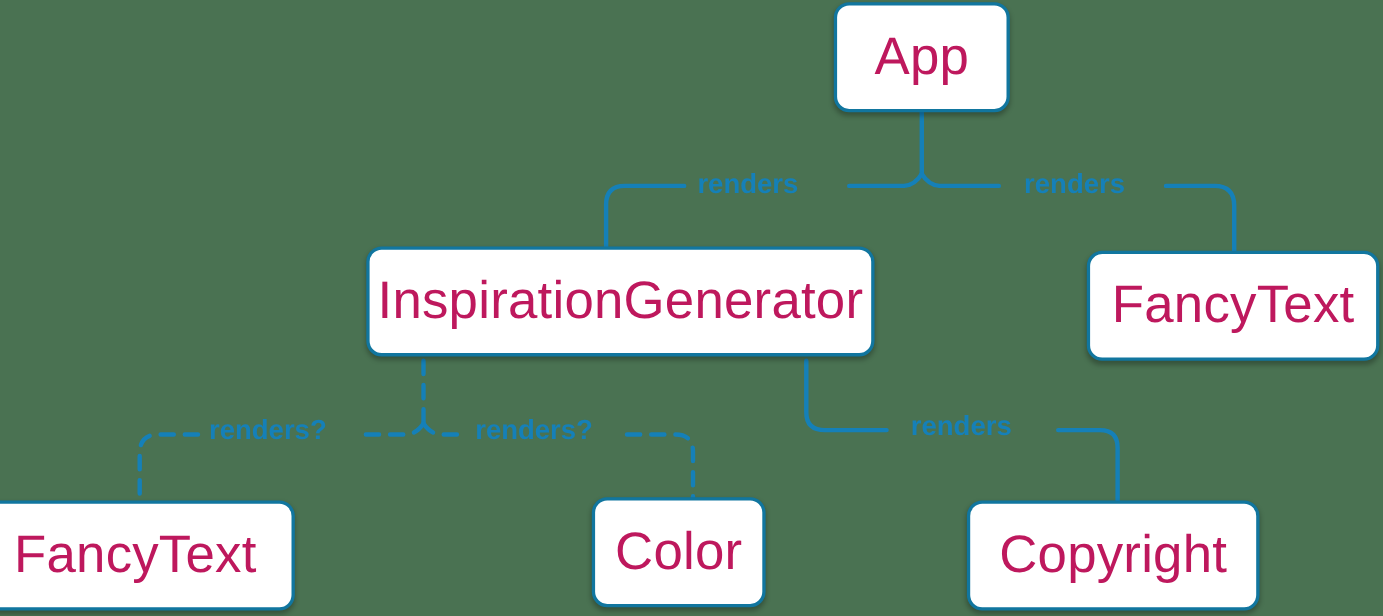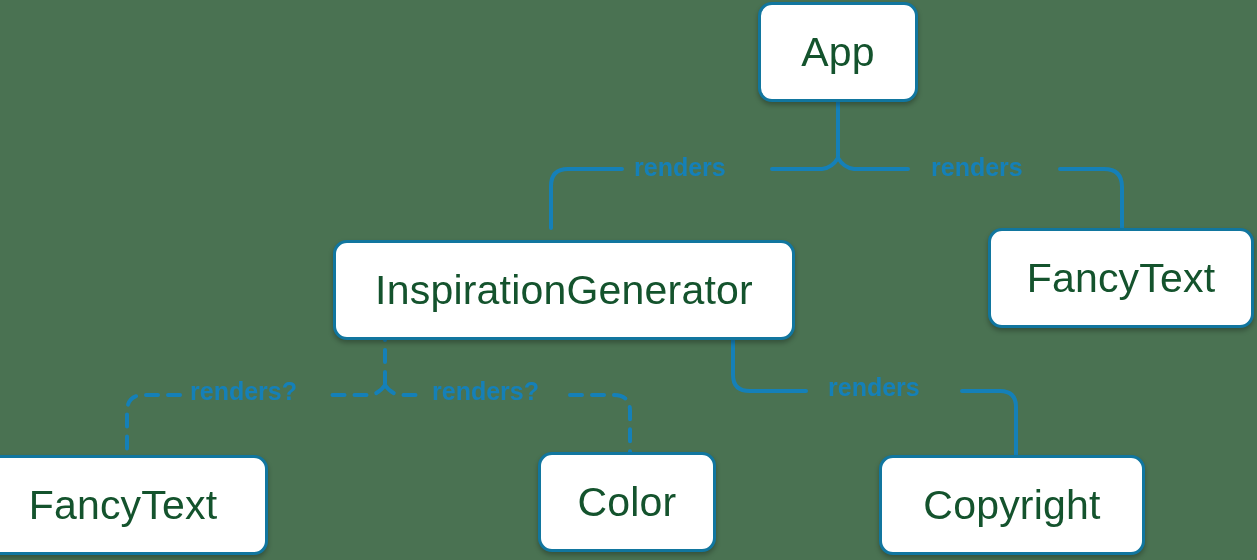--- a/index.html
+++ b/index.html
@@ -31,32 +31,32 @@
     background: #ffffff;
     border: 3px solid #11769f;
     border-radius: 14px;
     display: flex;
     align-items: center;
     justify-content: center;
     box-shadow: 0 3px 5px rgba(0,0,0,0.28);
     z-index: 5;
   }
   .node-label {
-    color: #14532d;
-    font-size: 41px;
+    color: #be185d;
+    font-size: 48px;
     font-weight: 400;
     letter-spacing: 0.2px;
     white-space: nowrap;
     line-height: 1;
   }
   .node-app       { left: 758px; top: 2px;   width: 160px; height: 100px; }
-  .node-inspgen   { left: 333px; top: 240px; width: 462px; height: 100px; }
+  .node-inspgen   { left: 333px; top: 224px; width: 462px; height: 100px; }
   .node-fancy-r   { left: 988px; top: 228px; width: 266px; height: 100px; }
   .node-fancy-b   { left: -22px; top: 455px; width: 290px; height: 100px; }
-  .node-color     { left: 538px; top: 452px; width: 178px; height: 100px; }
+  .node-color     { left: 538px; top: 452px; width: 158px; height: 100px; }
   .node-copyright { left: 879px; top: 455px; width: 266px; height: 100px; justify-content: center; }
 
   .edge-label {
     position: absolute;
     color: #1580b8;
     font-size: 25px;
     font-weight: 700;
     white-space: nowrap;
     z-index: 6;
     line-height: 1;

